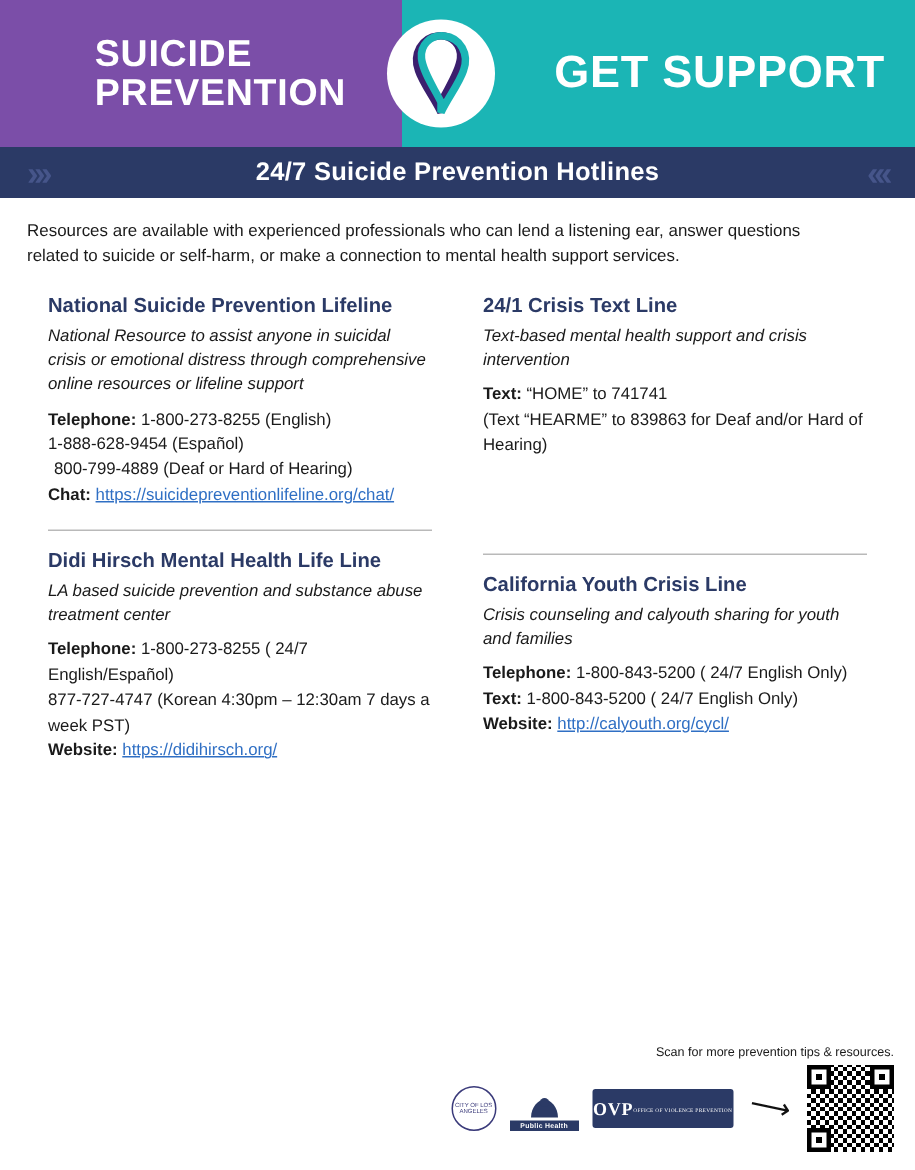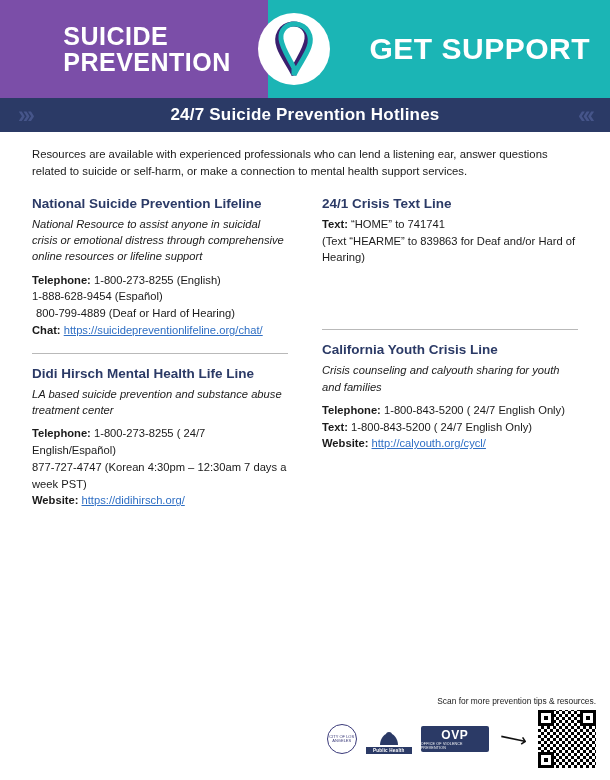--- a/index.html
+++ b/index.html
@@ -90,21 +90,21 @@
   .chev {
     font-size: 23px;
     font-weight: bold;
     letter-spacing: -3px;
     color: #46558a;
     line-height: 1;
   }
 
   
   .intro {
-    margin: 14px 32px 0 32px;
+    margin: 14px 32px 0 18px;
     font-size: 11.3px;
     color: #1a1a1a;
     line-height: 1.5;
     max-width: 545px;
   }
 
   
   .content {
     margin: 16px 32px 12px 32px;
     display: flex;
@@ -170,24 +170,25 @@
   .logo-ph {
     width: 46px; height: 30px;
     display: flex; flex-direction: column; align-items: center; justify-content: flex-end;
   }
   .logo-ph .ph-band {
     background: #2b3a66; color: #fff;
     font-size: 4.6px; font-weight: bold; letter-spacing: .2px;
     width: 100%; text-align: center; padding: 1px 0;
   }
   .logo-ovp {
-    width: 68px; height: 26px;
+    width: 94px; height: 26px;
     background: #2b3a66; color: #fff;
-    display: flex; flex-direction: column; align-items: center; justify-content: center;
+    display: flex; flex-direction: row; align-items: center; justify-content: center;
     border-radius: 2px;
+    font-family: Liberation Serif, serif;
   }
   .ovp-top { font-size: 12px; font-weight: bold; letter-spacing: .5px; line-height: 1; }
   .ovp-sub { font-size: 3.6px; letter-spacing: .2px; margin-top: 1px; }
   .qr {
     width: 58px; height: 58px;
     background:
       repeating-linear-gradient(90deg, #000 0 3px, #fff 3px 6px),
       repeating-linear-gradient(0deg, #000 0 3px, #fff 3px 6px);
     background-blend-mode: difference;
     position: relative;
@@ -271,20 +272,21 @@
           <a class="link" href="#">https://didihirsch.org/</a>
         </div>
       </div>
 
     </div>
 
     <div class="col">
 
       <div class="entry">
         <div class="entry-title">24/1 Crisis Text Line</div>
+        <div class="entry-desc">Text-based mental health support and crisis intervention</div>
         <div class="line">
           <span class="lbl">Text:</span>
           <span>“HOME” to 741741</span>
         </div>
         <div class="line">(Text “HEARME” to 839863 for Deaf and/or Hard of Hearing)</div>
       </div>
 
       <div class="rule" style="margin-top:63px;"></div>
 
       <div class="entry">

